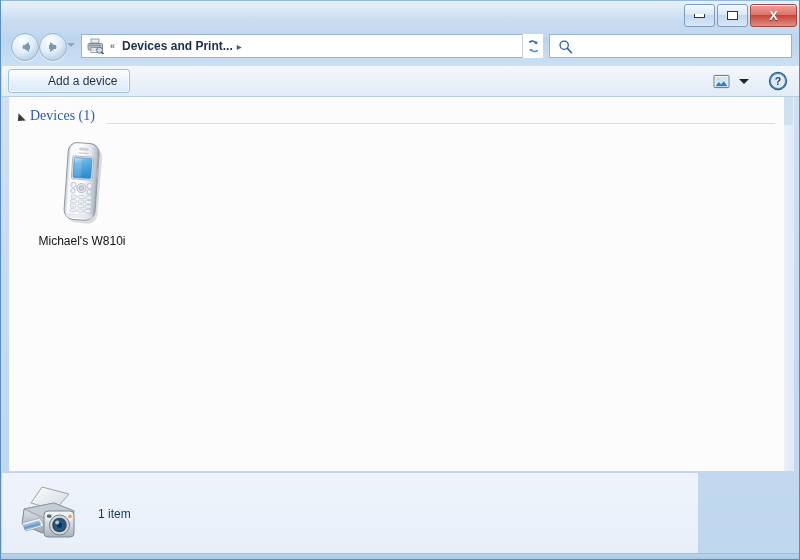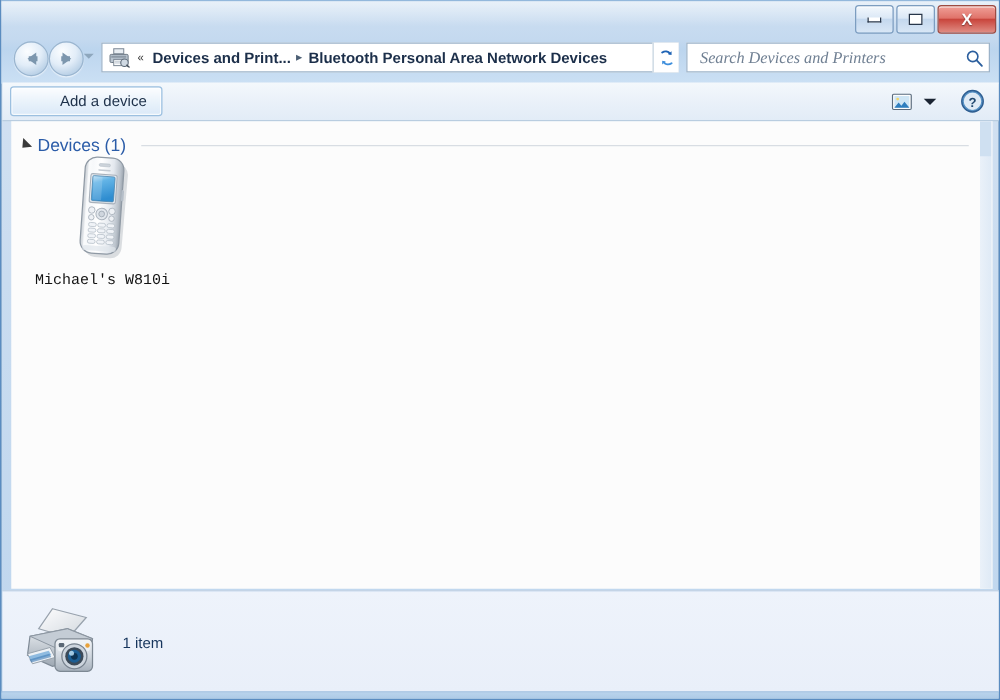--- a/index.html
+++ b/index.html
@@ -279,23 +279,24 @@
     position: absolute;
     right: 0; top: 0;
     width: 9px; height: 28px;
     background: #cfe0f1;
   }
 
   #group-header {
     position: absolute;
     left: 8px; top: 11px;
     display: flex;
-    align-items: center;
+    align-items: flex-end;
     width: 758px;
     cursor: default;
+    font-family: Liberation Serif, serif;
   }
   #group-tri {
     width: 0; height: 0;
     border-top: 5px solid transparent;
     border-bottom: 5px solid transparent;
     border-right: 6px solid #3a3a3a;
     margin-right: 7px;
     transform: rotate(-45deg);
   }
   #group-label {
@@ -305,25 +306,24 @@
   }
   #group-rule {
     flex: 1;
     height: 1px;
     background: #d8dde3;
     margin-left: 12px;
   }
 
   #device-grid {
     position: absolute;
-    left: 14px; top: 19px;
+    left: 14px; top: 36px;
     display: flex;
     flex-wrap: wrap;
     gap: 6px;
-    font-family: Liberation Mono, monospace;
   }
   .device-tile {
     width: 112px;
     display: flex;
     flex-direction: column;
     align-items: center;
     padding: 4px 2px 6px 2px;
     border: 1px solid transparent;
     border-radius: 3px;
     cursor: default;
@@ -338,21 +338,21 @@
     color: #121212;
     text-align: center;
     line-height: 14px;
     white-space: nowrap;
   }
 
   
   #statusbar {
     position: absolute;
     left: 1px; top: 472px;
-    width: 798px; height: 81px;
+    width: 696px; height: 81px;
     background: linear-gradient(180deg,#eef3fb 0%, #e9eff9 100%);
     border-top: 1px solid #c4d4e6;
     display: flex;
     align-items: center;
     text-align: right;
   }
   #status-icon {
     width: 66px; height: 62px;
     margin-left: 14px;
     position: relative;
@@ -412,38 +412,36 @@
             <rect x="4" y="9.5" width="8" height="5" fill="#fbfcfd" stroke="#7b8794" stroke-width=".8"></rect>
             <rect x="5" y="10.6" width="6" height=".7" fill="#b3bec9"></rect>
             <rect x="5" y="12" width="6" height=".7" fill="#b3bec9"></rect>
             <circle cx="12.6" cy="12.2" r="3" fill="#cfd9e3" stroke="#5d6a78" stroke-width=".9"></circle>
             <path d="M14.6 14.2l1.9 1.9" stroke="#46515d" stroke-width="1.4" stroke-linecap="round"></path>
           </svg>
         </span>
         <span class="crumb-chev">«</span>
         <span class="crumb-text">Devices and Print...</span>
         <span class="crumb-sep">▸</span>
-        <span class="crumb-text">Bluetooth Personal Area Network Devices</span>
       </div>
       <div id="crumb-drop">
         <i></i>
       </div>
     </div>
 
     <div id="refresh">
       <svg width="15" height="15" viewBox="0 0 16 16">
         <path d="M4 3.2c2.4-1.6 5.2-1 6.6 0.9" stroke="#1f63b5" stroke-width="1.7" fill="none" stroke-linecap="round"></path>
         <path d="M12 2.2l0 3.1-3.1-0.6z" fill="#1f63b5"></path>
         <path d="M12 12.4c-2.4 1.6-5.2 1-6.6-0.9" stroke="#3f8fdc" stroke-width="1.7" fill="none" stroke-linecap="round"></path>
         <path d="M4 13.4l0-3.1 3.1 0.6z" fill="#3f8fdc"></path>
       </svg>
     </div>
 
     <div id="searchbox">
-      <input id="search-input" type="text" placeholder="Search Devices and Printers" style="">
       <svg width="15" height="15" viewBox="0 0 16 16" style="flex:none;">
         <circle cx="6.6" cy="6.6" r="4.4" fill="none" stroke="#2c5f9e" stroke-width="1.4"></circle>
         <path d="M10 10l4.4 4.6" stroke="#2c5f9e" stroke-width="1.6" stroke-linecap="round"></path>
       </svg>
     </div>
   </div>
 
   <div id="toolbar">
     <div class="tb-item hover">Add a device</div>
 

